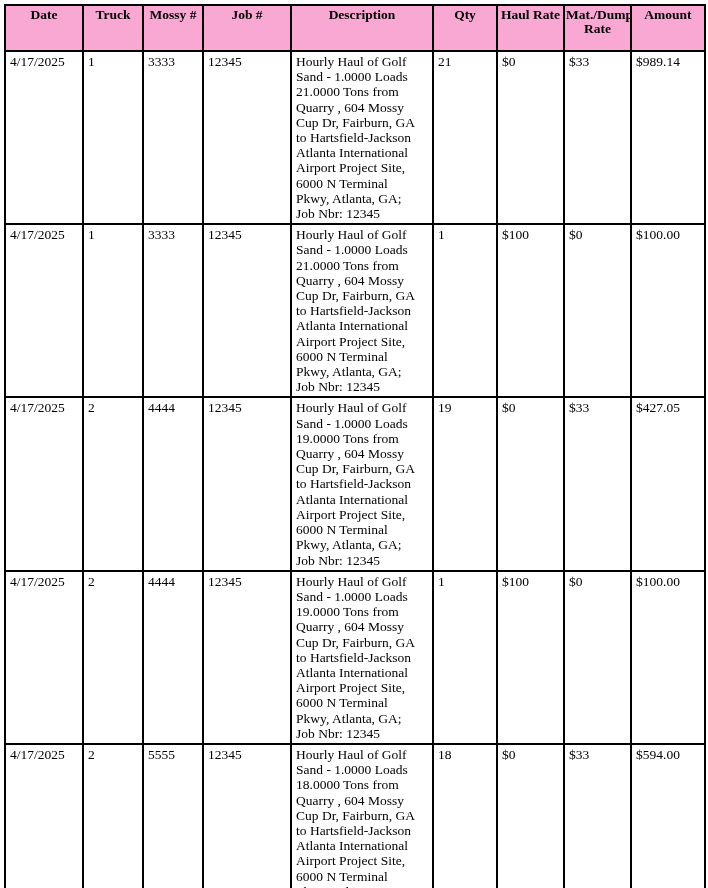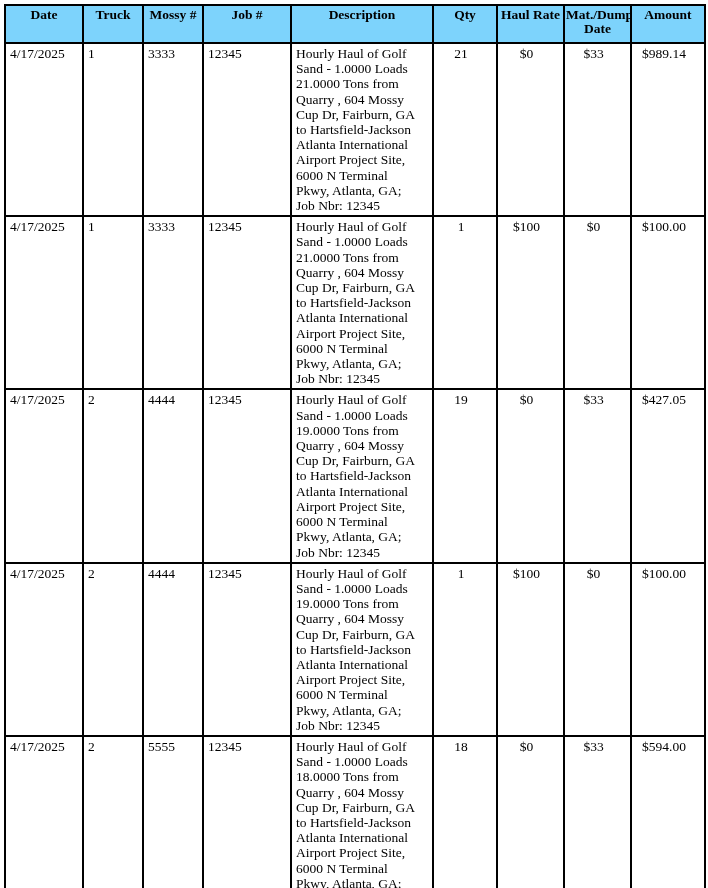--- a/index.html
+++ b/index.html
@@ -27,42 +27,42 @@
     font-size: 13.5px;
     color: #000000;
   }
   table.detail th,
   table.detail td {
     border: 2px solid #000000;
     box-sizing: border-box;
     overflow: hidden;
   }
   table.detail th {
-    background: #7dd3fc;
+    background: #f9a8d4;
     font-weight: bold;
     text-align: center;
     vertical-align: top;
-    padding: 2px 1px 7px 1px;
+    padding: 2px 1px 15px 1px;
     line-height: 13.5px;
     height: 29px;
   }
   table.detail td {
     vertical-align: top;
     padding: 2px 12px 2px 4px;
     line-height: 15.2px;
   }
   tr.data-row {
     height: 170px;
   }
   td.cell-desc {
     padding: 2px 7px 2px 5px;
     border-radius: 15px;
   }
   td.num {
-    text-align: center;
+    text-align: left;
     padding-right: 5px;
   }
   col.c-date   { width: 78px; }
   col.c-truck  { width: 60px; }
   col.c-ticket { width: 60px; }
   col.c-job    { width: 88px; }
   col.c-desc   { width: 142px; }
   col.c-qty    { width: 64px; }
   col.c-haul   { width: 67px; }
   col.c-mat    { width: 67px; }
@@ -86,21 +86,21 @@
     </colgroup>
     <thead>
       <tr>
         <th>Date</th>
         <th>Truck</th>
         <th>Mossy #</th>
         <th>Job #</th>
         <th>Description</th>
         <th>Qty</th>
         <th>Haul Rate</th>
-        <th>Mat./Dump Date</th>
+        <th>Mat./Dump Rate</th>
         <th>Amount</th>
       </tr>
     </thead>
     <tbody>
       <tr class="data-row">
         <td>4/17/2025</td>
         <td>1</td>
         <td>3333</td>
         <td>12345</td>
         <td class="cell-desc">Hourly Haul of Golf Sand - 1.0000 Loads 21.0000 Tons from Quarry , 604 Mossy Cup Dr, Fairburn, GA to Hartsfield-Jackson Atlanta International Airport Project Site, 6000 N Terminal Pkwy, Atlanta, GA; Job Nbr: 12345</td>

